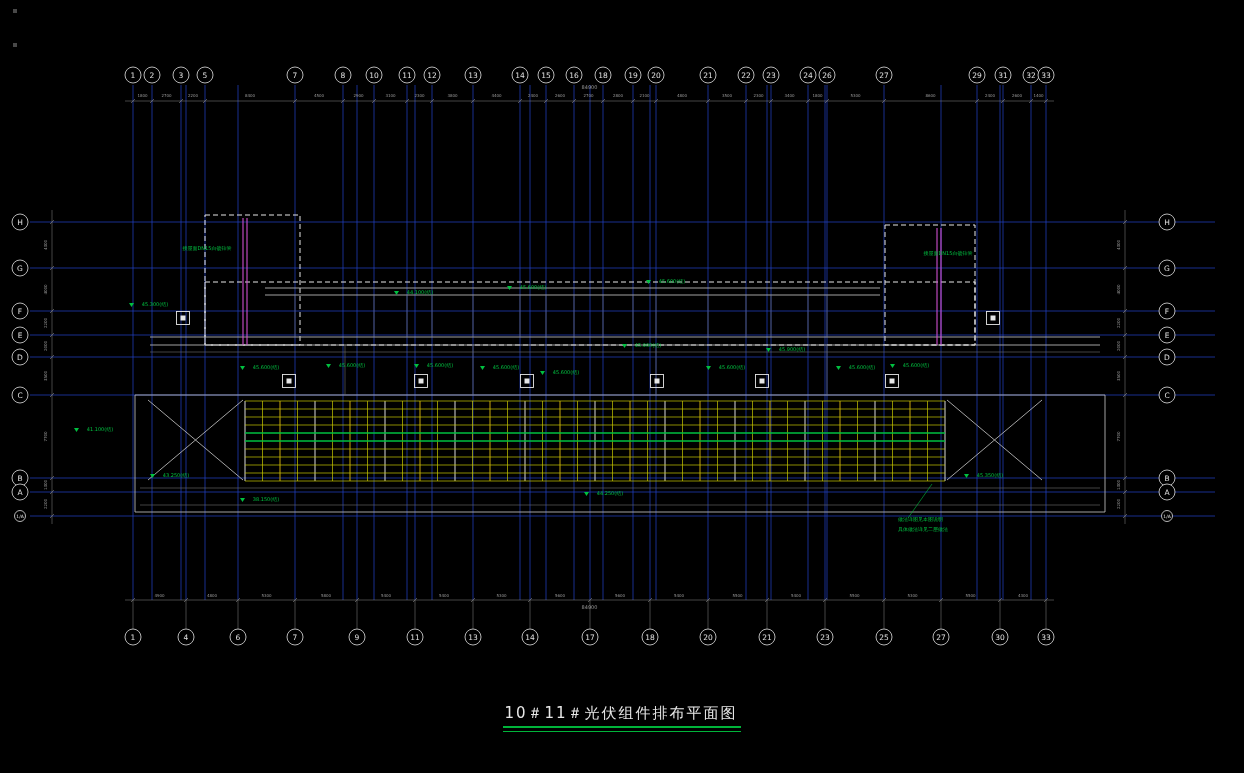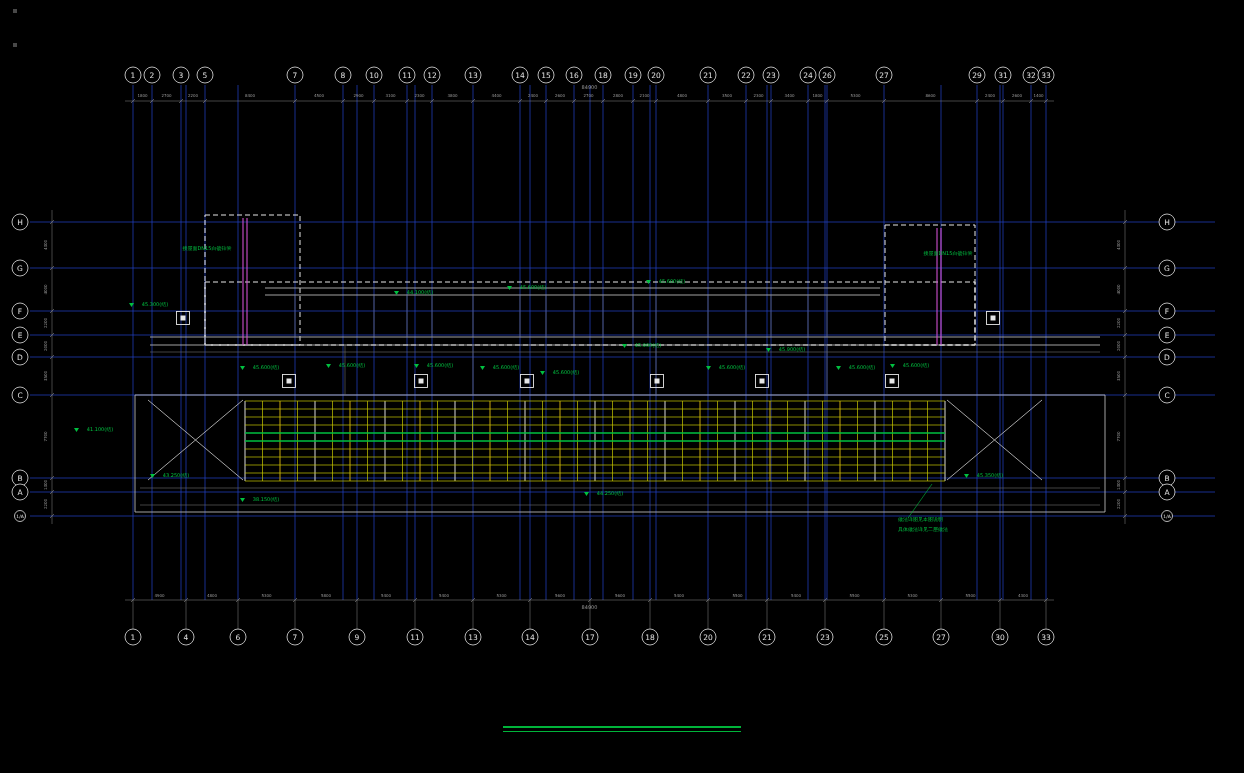--- a/index.html
+++ b/index.html
@@ -485,14 +485,15 @@
       <polygon points="646,280 651,280 648.5,284" fill="#00c040"></polygon>
       <text x="672" y="283" fill="#00c040" font-size="5" text-anchor="middle">45.600(结)</text>
       <text x="207" y="250" fill="#00c040" font-size="5" text-anchor="middle">接屋面DN15白镀锌管</text>
       <text x="948" y="255" fill="#00c040" font-size="5" text-anchor="middle">接屋面DN15白镀锌管</text>
       <text x="898" y="521" fill="#00c040" font-size="5" text-anchor="start">做法详图见本图说明</text>
       <text x="898" y="531" fill="#00c040" font-size="5" text-anchor="start">具体做法详见二层做法</text>
       <line x1="932" y1="484" x2="908" y2="518" stroke="#00c040" stroke-width="0.6"></line>
       <rect x="13" y="9" width="4" height="4" fill="#484848"></rect>
       <rect x="13" y="43" width="4" height="4" fill="#484848"></rect>
     </svg>
+  <div id="title-block">10＃11＃光伏组件排布平面图</div>
   <div id="title-underline"></div>
 </div>
 
 </body></html>

